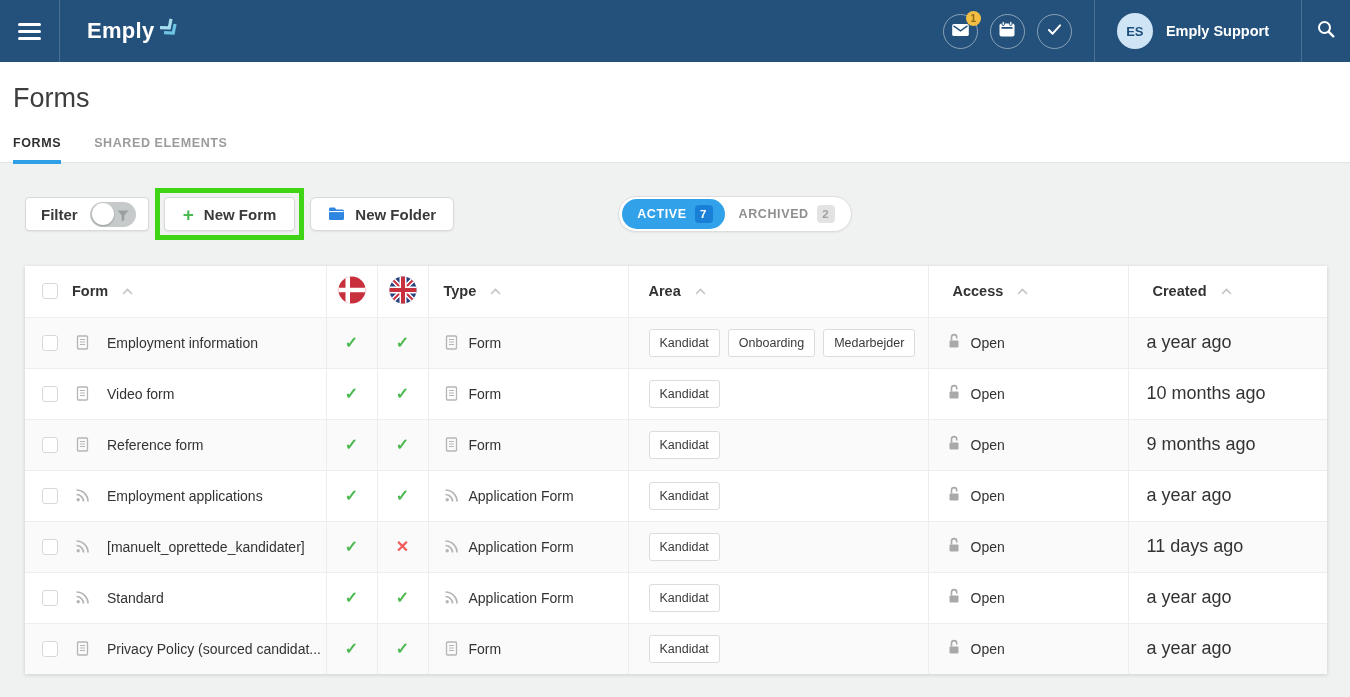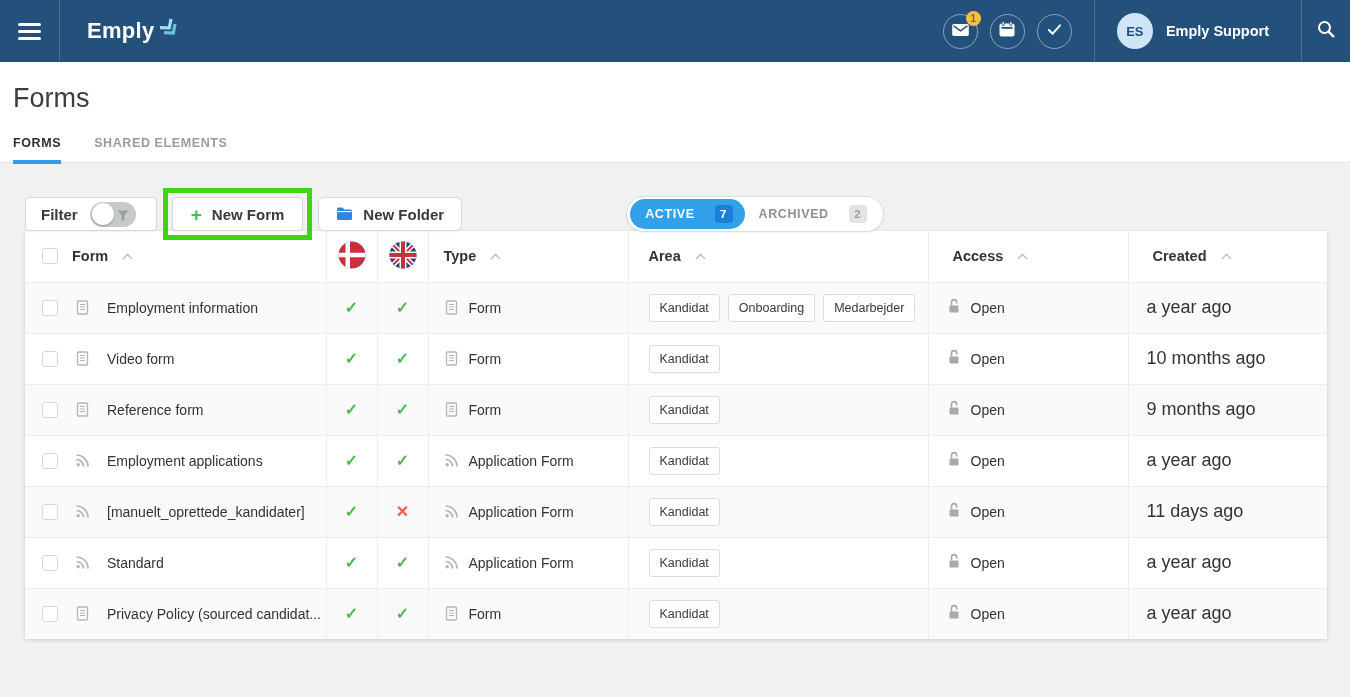--- a/index.html
+++ b/index.html
@@ -35,45 +35,45 @@
   .tab { font-size:12.5px; font-weight:bold; letter-spacing:.6px; padding-bottom:10px;
     border-bottom:4px solid transparent; color:#9b9b9b; cursor:pointer; }
   .tab.active { color:#2f2f2f; border-bottom-color:var(--accent-blue,#2f9fe8); }
 
   
   .content { background:var(--content-bg,#f0f1f1); height:534px; padding:34px 23px 0 25px; }
   .toolbar { display:flex; align-items:center; height:34px; }
   .btn { height:34px; background:#fff; border:1px solid #d9d9d9; border-radius:4px;
     display:flex; align-items:center; font-size:15px; font-weight:bold; color:#3a3a3a;
     box-shadow:0 1px 2px rgba(0,0,0,.06); cursor:pointer; }
-  .filter-group { padding:0 20px 0 15px; gap:12px; }
+  .filter-group { padding:0 12px 0 15px; gap:12px; }
   .toggle { width:46px; height:25px; border-radius:13px; background:#c6cacb; position:relative; cursor:pointer; }
   .toggle-knob { position:absolute; top:1.5px; left:2px; width:22px; height:22px; border-radius:50%;
     background:#fff; box-shadow:0 1px 2px rgba(0,0,0,.25); }
   .toggle-funnel { position:absolute; right:7px; top:6.5px; }
   .newform-wrap { position:relative; margin-left:15px; }
   .highlight-box { position:absolute; inset:-9px; border:5px solid var(--highlight-green,#3fd414);
     pointer-events:none; z-index:2; }
   .btn-newform { padding:0 18px; gap:10px; }
   .plus { color:var(--plus-green,#4cb950); font-size:19px; font-weight:bold; line-height:1; }
   .btn-newfolder { margin-left:15px; padding:0 17px; gap:11px;border-radius:6px; }
 
   .segmented { margin-left:164px; height:36px; background:#fff; border:1px solid #ddd; border-radius:18px;
     padding:3px; display:flex; align-items:center; box-shadow:0 1px 2px rgba(0,0,0,.05); }
-  .seg { display:flex; align-items:center; gap:20px; font-size:12.5px; font-weight:bold;
+  .seg { display:flex; align-items:center; gap:8px; font-size:12.5px; font-weight:bold;
     letter-spacing:.6px; cursor:pointer; }
   .seg.active { background:var(--active-pill,#31a2ea); color:#fff; border-radius:15px; padding:6px 12px 6px 15px; }
   .seg.inactive { color:#8f8f8f; padding:6px 13px 6px 14px; }
   .seg-badge { width:18px; height:18px; border-radius:4px; display:flex; align-items:center;
     justify-content:center; font-size:11.5px; }
   .seg.active .seg-badge { background:var(--active-badge,#1a7fd6); color:#fff; }
   .seg.inactive .seg-badge { background:#e3e3e3; color:#a0a0a0; }
 
   
-  table { width:1302px; border-collapse:collapse; background:#fff;
+  table { margin-top:35px; width:1302px; border-collapse:collapse; background:#fff;
     box-shadow:0 1px 4px rgba(0,0,0,.15); table-layout:fixed; }
   th, td { height:51px; border-right:1px solid #ededed; text-align:left; vertical-align:middle;
     white-space:nowrap; overflow:hidden; }
   th:last-child, td:last-child { border-right:none; }
   tbody tr { border-top:1px solid #eee; }
   tbody tr:nth-child(odd) td { background:#fafafa; }
   th { font-size:14.5px; font-weight:bold; color:#333; }
   .hcell { display:flex; align-items:center; gap:14px; padding-left:17px; }
   .hcell.pl15 { padding-left:15px; } .hcell.pl20 { padding-left:20px; } .hcell.pl18 { padding-left:24px; }
   .flag-cell { display:flex; justify-content:center; }

